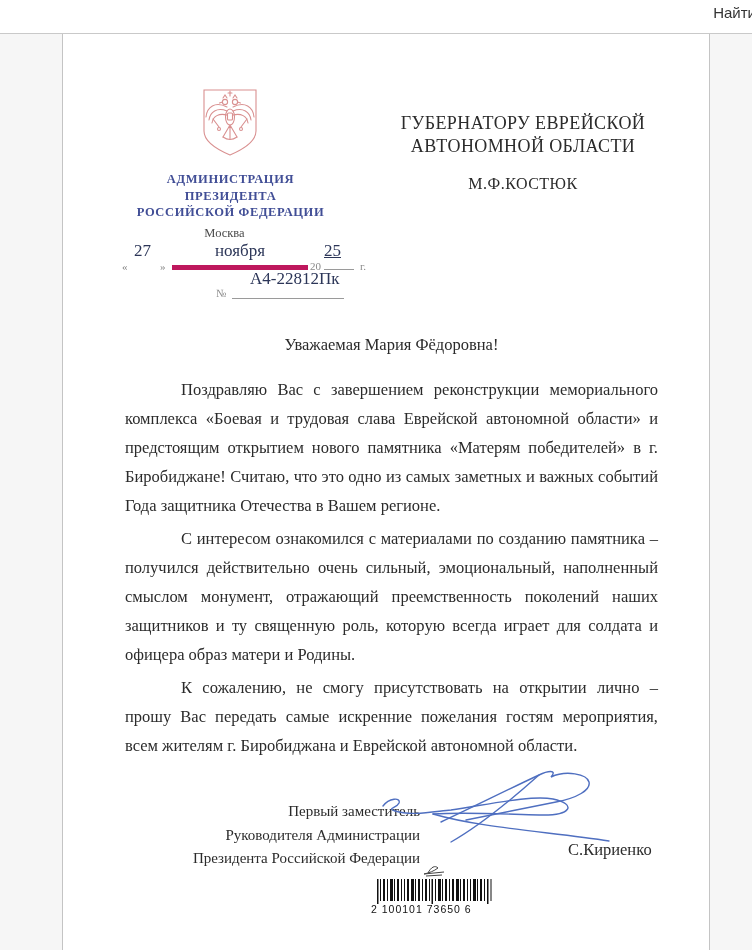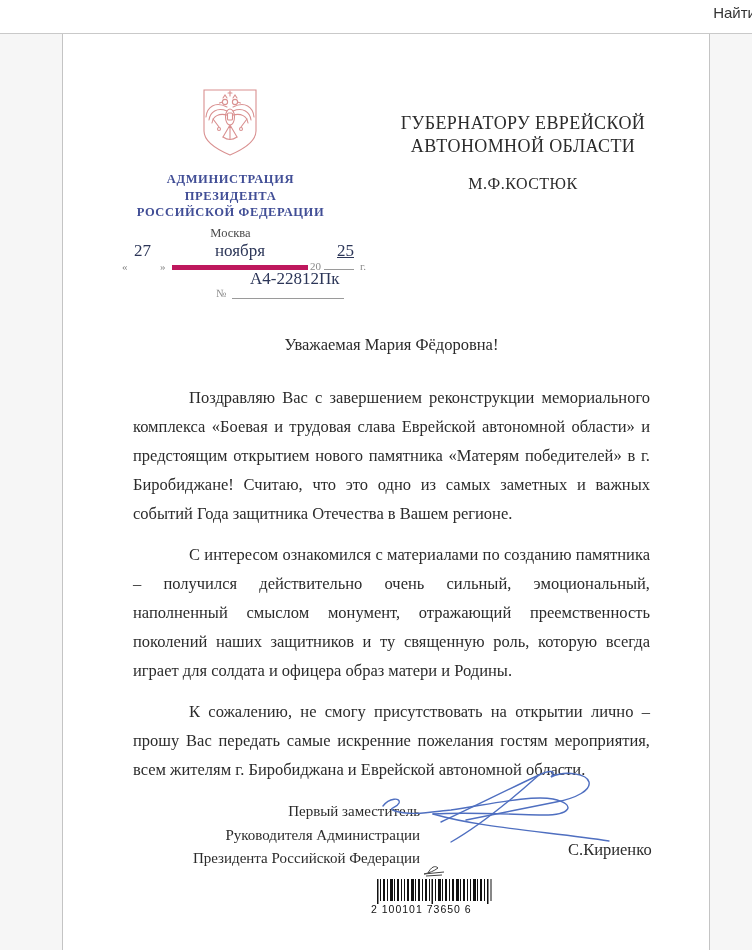--- a/index.html
+++ b/index.html
@@ -38,52 +38,52 @@
   }
   .abs{position:absolute;}
   
   .emblem{left:133px;top:53px;width:68px;height:70px;color:var(--emblem-red);}
   .org{
     left:25px;top:137px;width:285px;text-align:center;
     color:var(--letterhead-blue);font-weight:bold;
     font-size:12.5px;line-height:16.5px;letter-spacing:.6px;
   }
   .city{
-    left:25px;top:192px;width:285px;text-align:center;
+    left:19px;top:192px;width:285px;text-align:center;
     color:#4a4a4a;font-size:12.5px;
   }
   
   .dateblock{left:55px;top:204px;width:300px;height:64px;font-size:17px;}
   .dateblock .tpl{position:absolute;font-size:11px;color:var(--template-gray);}
   .dateblock .val{position:absolute;color:var(--value-ink);}
   .q-open{left:4px;top:22px;}
   .day{left:16px;top:3px;}
   .q-close{left:42px;top:22px;}
   .month-line{
     position:absolute;left:54px;top:3px;width:136px;height:29px;
     border-bottom:5px solid #be185d;text-align:center;color:var(--value-ink);
   }
   .century{left:192px;top:22px;}
   .year-line{
     position:absolute;left:206px;top:3px;width:30px;height:29px;
-    border-bottom:1px solid #9a9a9a;text-align:right;color:var(--value-ink);text-decoration:underline;
+    border-bottom:1px solid #9a9a9a;text-align:left;color:var(--value-ink);text-decoration:underline;
   }
   .year-suffix{left:242px;top:22px;}
   .refnum{left:132px;top:31px;color:var(--value-ink);}
   .num-label{left:98px;top:49px;}
   .num-line{position:absolute;left:114px;top:32px;width:112px;height:29px;border-bottom:1px solid #9a9a9a;}
   
   .recipient{left:335px;top:78px;width:250px;text-align:center;}
   .recipient .rline{font-size:18px;line-height:23px;letter-spacing:.4px;}
   .recipient .rname{margin-top:17px;font-size:16px;letter-spacing:.5px;text-align:center;}
   
   .salutation{left:58px;top:301px;width:541px;text-align:center;font-size:16.5px;}
   .bodytext{left:58px;top:337px;width:541px;}
   .bodytext p{
-    font-size:16.5px;line-height:29px;text-align:justify;text-indent:56px;margin:12px;
+    font-size:16.5px;line-height:29px;text-align:justify;text-indent:56px;margin:4px;
   }
   
   .sig-title{left:62px;top:766px;width:295px;text-align:right;font-size:15px;line-height:23.5px;}
   .sig-name{left:505px;top:806px;font-size:16.5px;}
   .sig-scrawl{left:318px;top:736px;width:236px;height:80px;color:var(--signature-blue);}
   
   .bc-mark{left:358px;top:830px;width:26px;height:15px;color:#444;}
   .bc-bars{left:310px;top:845px;width:120px;height:25px;}
   .bc-digits{
     left:308px;top:869px;width:124px;

